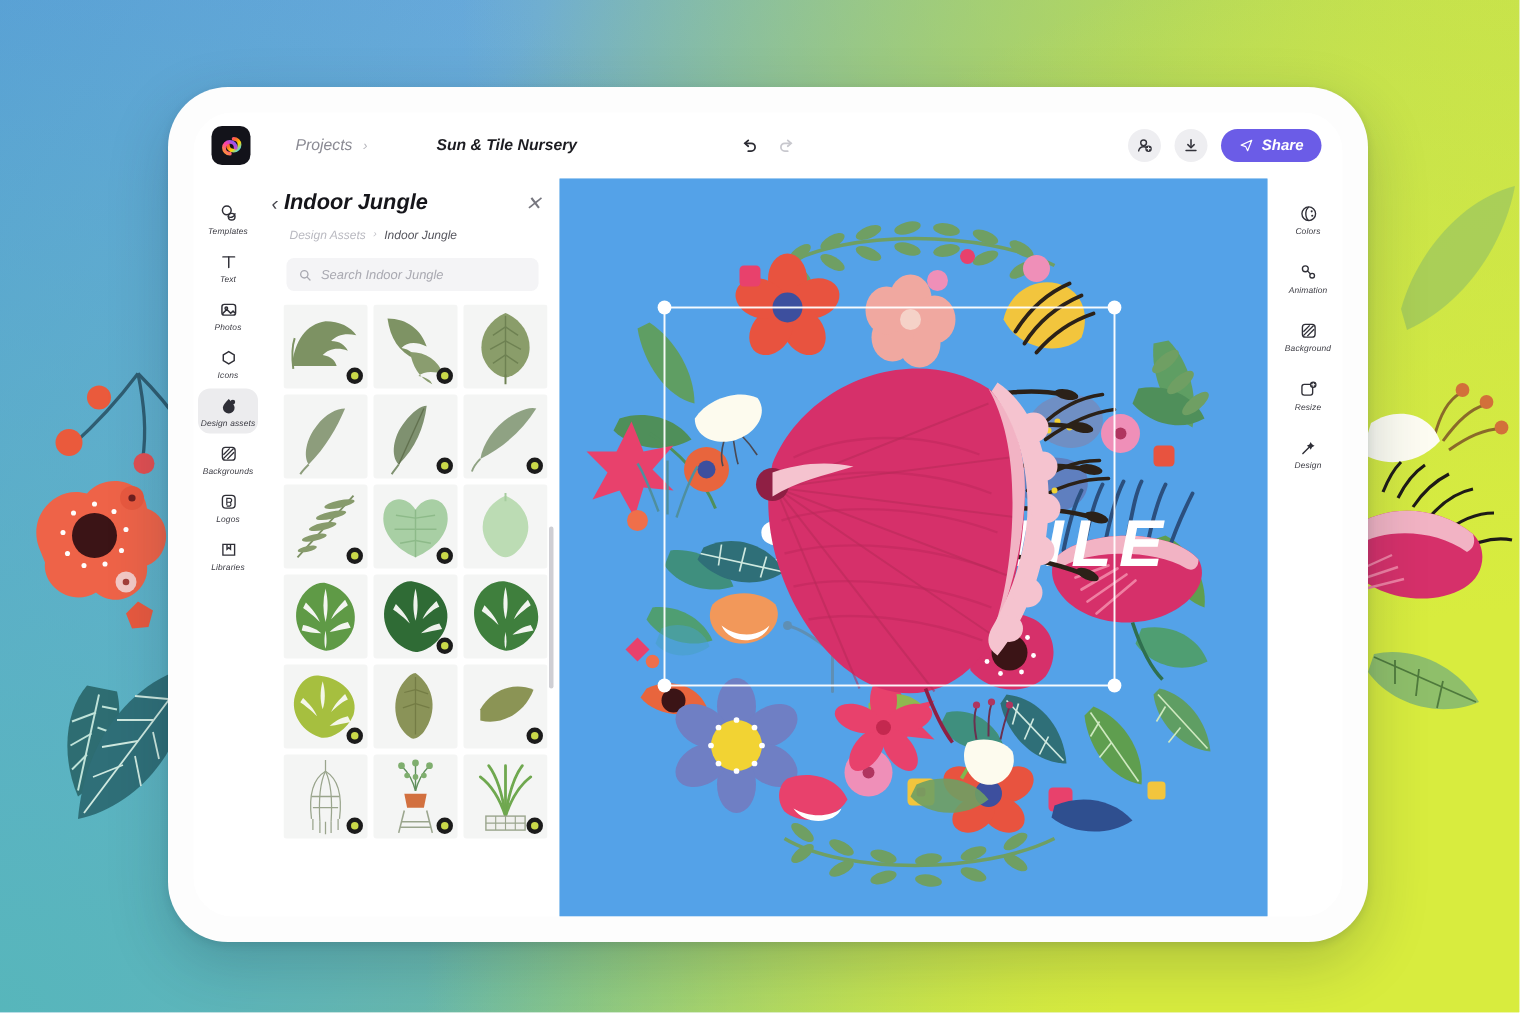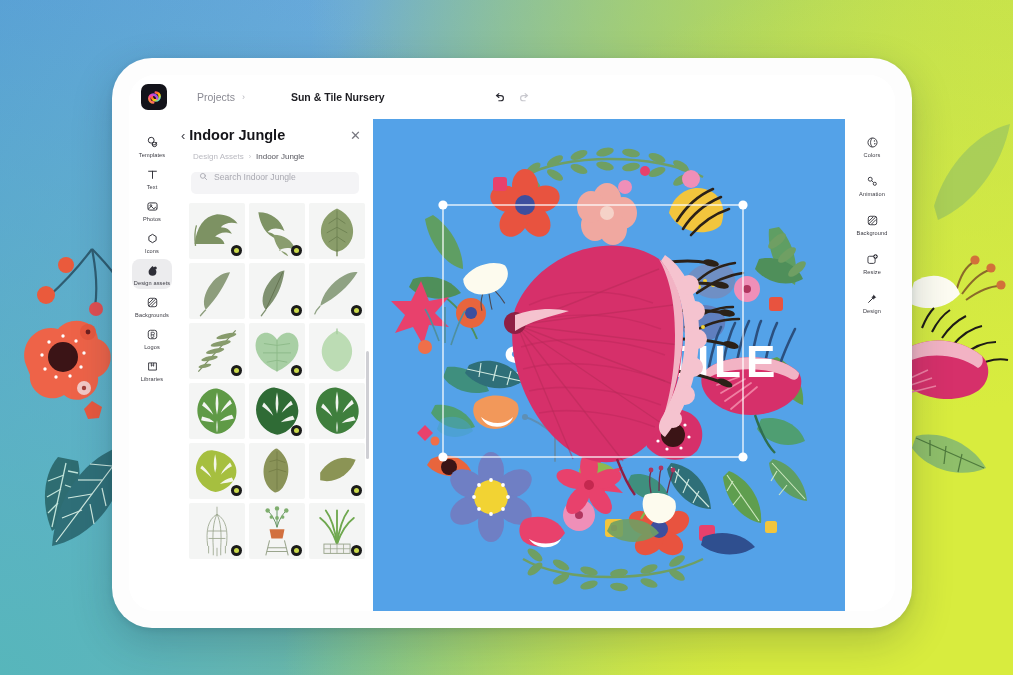--- a/index.html
+++ b/index.html
@@ -16,21 +16,21 @@
       linear-gradient(120deg,#5a9fd8 0%,#69aadb 26%,#8fc47e 56%,#c3e052 78%,#d8ec3e 100%);
   }
 
   
   .deco{position:absolute;pointer-events:none;}
 
   
   #tablet{position:absolute;left:112px;top:58px;width:800px;height:570px;
     background:#fdfdfd;border-radius:40px;
     box-shadow:0 14px 40px rgba(20,40,60,.22), 0 2px 6px rgba(20,40,60,.12);
-    overflow:hidden;}
+    overflow:hidden;font-style:italic;}
   #screen{position:absolute;left:17px;top:17px;width:766px;height:536px;
     background:#ffffff;border-radius:26px;overflow:hidden;display:flex;flex-direction:column;}
 
   
   .topbar{height:44px;flex:0 0 44px;display:flex;align-items:center;position:relative;
     padding:0 14px 0 12px;background:#fff;}
   .applogo{width:26px;height:26px;border-radius:7px;background:#13131a;
     display:flex;align-items:center;justify-content:center;flex:0 0 26px;}
   .crumbs{display:flex;align-items:center;gap:7px;margin-left:30px;}
   .crumb-projects{font-size:10.5px;color:#8a8a93;}
@@ -57,21 +57,21 @@
     padding:6px 0 0 0;position:relative;}
   .panelhead{display:flex;align-items:center;padding:2px 12px 0 6px;}
   .backchev{font-size:13px;color:#44444c;margin-right:4px;}
   .paneltitle{font-size:14.5px;font-weight:bold;color:#15151a;}
   .panelclose{margin-left:auto;font-size:13px;color:#77777f;}
   .panelcrumb{display:flex;align-items:center;gap:5px;padding:9px 0 0 18px;}
   .pc-dim{font-size:8px;color:#b9b9c0;}
   .pc-sep{font-size:7px;color:#c3c3c9;}
   .pc-cur{font-size:8px;color:#55555d;}
   .searchbox{margin:11px 14px 0 16px;height:22px;border-radius:5px;background:#f4f4f6;
-    display:flex;gap:6px;padding:0 8px;}
+    display:flex;align-items:center;gap:6px;padding:0 8px;}
   .searchph{font-size:8.6px;color:#a9a9b1;}
   .grid{margin:9px 8px 0 14px;display:grid;grid-template-columns:repeat(3,1fr);gap:4px;
     overflow:hidden;padding-bottom:4px;}
   .cell{position:relative;aspect-ratio:1/1;background:#f4f5f4;border-radius:2px;overflow:hidden;
     display:flex;align-items:center;justify-content:center;}
   .badge{position:absolute;right:3px;bottom:3px;width:11px;height:11px;border-radius:50%;
     background:#1b1b1b;display:flex;align-items:center;justify-content:center;}
   .badge i{width:5px;height:5px;border-radius:50%;background:#c9d94a;display:block;}
   .pscroll{position:absolute;right:4px;top:232px;width:3px;height:108px;border-radius:2px;background:#cfcfd4;}
 
@@ -223,20 +223,45 @@
                 <path d="M9 4 L5.5 7 L9 10"></path>
             </svg>
           </span>
           <span>
             <svg width="13" height="13" viewBox="0 0 20 20" fill="none" stroke="#c8c8ce" stroke-width="1.8" stroke-linecap="round">
               <path d="M14 7 H8 a4 4 0 0 0 0 8 H11"></path>
                 <path d="M11 4 L14.5 7 L11 10"></path>
             </svg>
           </span>
         </div>
+        <div class="topright">
+          <div class="circbtn">
+            <svg width="12" height="12" viewBox="0 0 20 20" fill="none" stroke="#33333b" stroke-width="1.6">
+              <circle cx="9" cy="7" r="3.2"></circle>
+                <path d="M3.5 16 a5.6 5.6 0 0 1 11 0" stroke-linecap="round"></path>
+              <circle cx="14.5" cy="13.5" r="3.6" fill="#33333b" stroke="none"></circle>
+              <path d="M14.5 11.8 v3.4 M12.8 13.5 h3.4" stroke="#eeeef1" stroke-width="1.2" stroke-linecap="round"></path>
+            </svg>
+          </div>
+          <div class="circbtn">
+            <svg width="12" height="12" viewBox="0 0 20 20" fill="none" stroke="#33333b" stroke-width="1.7" stroke-linecap="round">
+              <path d="M10 3.5 V12"></path>
+                <path d="M6.5 9 L10 12.5 L13.5 9"></path>
+                <path d="M4.5 15.5 H15.5"></path>
+            </svg>
+          </div>
+          <div class="sharebtn">
+            <span>
+              <svg width="10" height="10" viewBox="0 0 20 20" fill="none" stroke="#fff" stroke-width="1.6" stroke-linejoin="round">
+                <path d="M17 3 L3 9.5 L9 11.5 L11.5 17 Z"></path>
+              </svg>
+            </span>
+            <span>Share</span>
+          </div>
+        </div>
       </div>
 
       <div class="workspace">
 
         <div class="railL">
           <div class="railitem">
             <span>
               <svg width="13" height="13" viewBox="0 0 20 20" fill="none" stroke="#2f2f37" stroke-width="1.5">
                 <path d="M3.5 6.5 a4.5 4.5 0 0 1 9 0 a4.5 4.5 0 0 1 -9 0"></path>
                 <path d="M9 12.5 a4.5 4.5 0 0 0 7.5 -3"></path>

